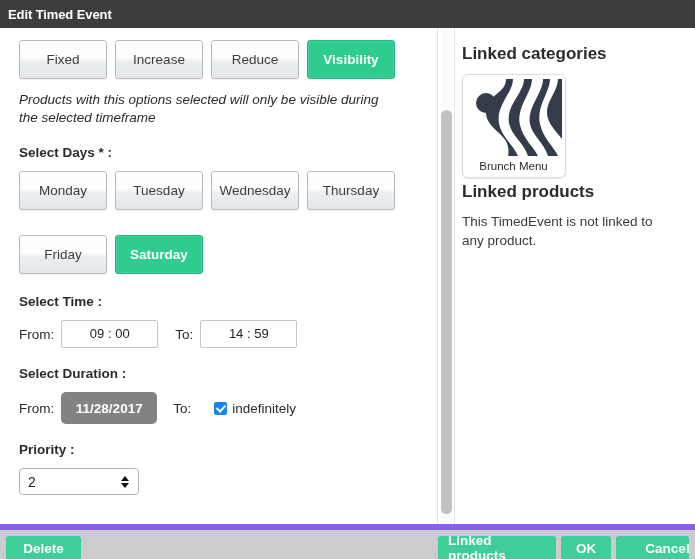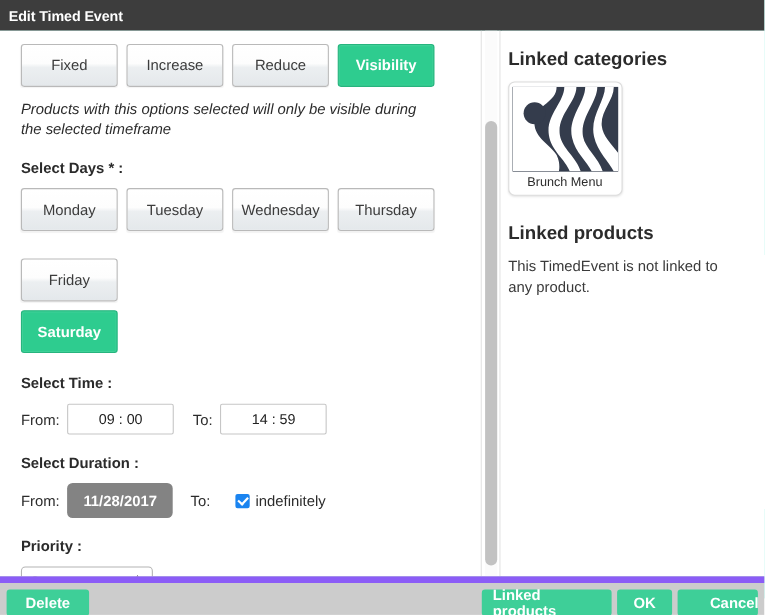--- a/index.html
+++ b/index.html
@@ -5,21 +5,21 @@
   * { box-sizing: border-box; margin: 0; padding: 0; }
   html, body {
     width: 695px; height: 559px;
     overflow: hidden;
     font-family: "Liberation Sans", sans-serif;
     background: #ffffff;
   }
   #app {
     position: relative;
     width: 695px; height: 544px;
-    background: #5eead4;
+    background: #fde047;
   }
 
   
   .titlebar {
     position: absolute; left: 0; top: 0;
     width: 695px; height: 28px;
     background: #3d3d3d;
     display: flex; align-items: center;
   }
   .titlebar-text {
@@ -113,21 +113,21 @@
 
   .section-label {
     font-size: 13.5px;
     font-weight: bold;
     color: #2b2b2b;
     margin-bottom: 11px;
   }
 
   .days-row { margin-bottom: 25px; }
   .days-row .btn3d { width: 88px; }
-  .days-row2 { margin-bottom: 20px; flex-direction: column; }
+  .days-row2 { margin-bottom: 20px; }
 
   
   .inline-row {
     display: flex; align-items: center;
     margin-bottom: 18px;
   }
   .inline-label {
     font-size: 13.5px;
     color: #2b2b2b;
     margin-right: 7px;
@@ -225,21 +225,21 @@
     margin-left: 2px;
   }
   .thumb-card {
     width: 104px;
     border: 1px solid #dcdcdc;
     border-radius: 6px;
     background: #ffffff;
     padding: 4px 4px 0 3px;
     box-shadow: 0 1px 2px rgba(0,0,0,0.10);
     margin-left: 2px;
-    margin-bottom: 24px;
+    margin-bottom: 4px;
     cursor: pointer;
   }
   .thumb-img {
     width: 96px; height: 77px;
     background: #343c4c;
     overflow: hidden;
     display: block;
   }
   .thumb-cap {
     font-size: 11.5px;

